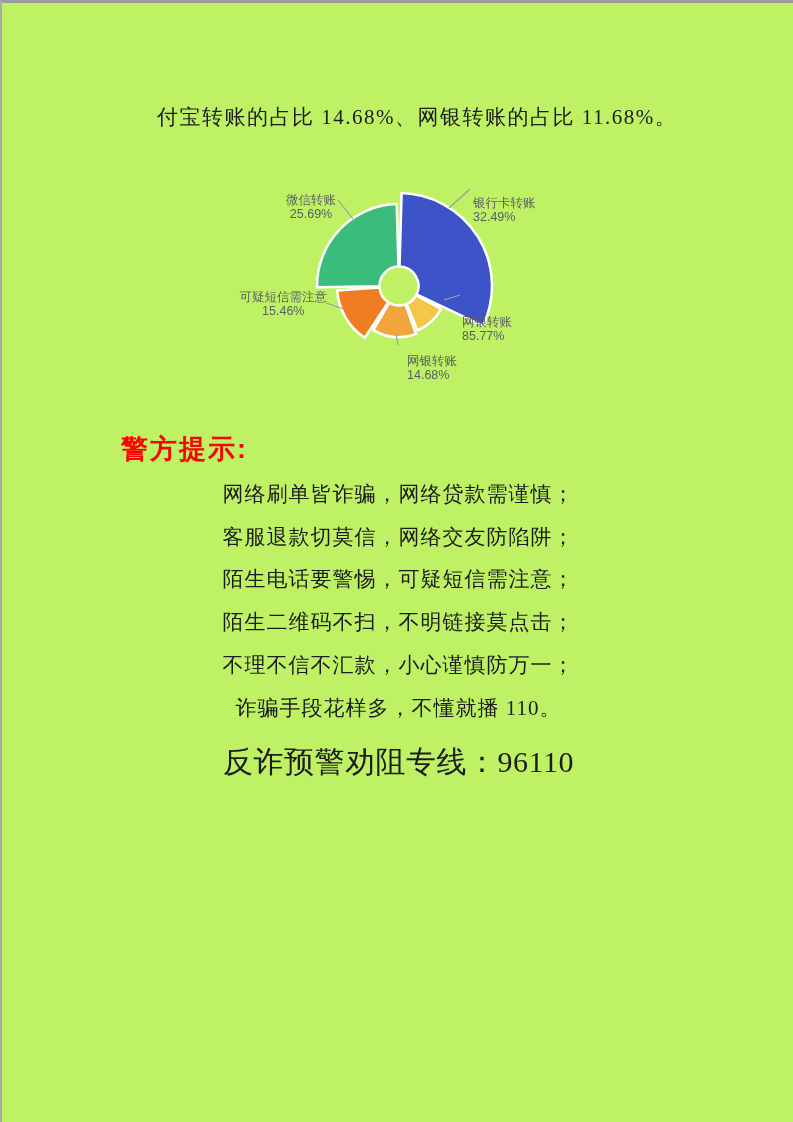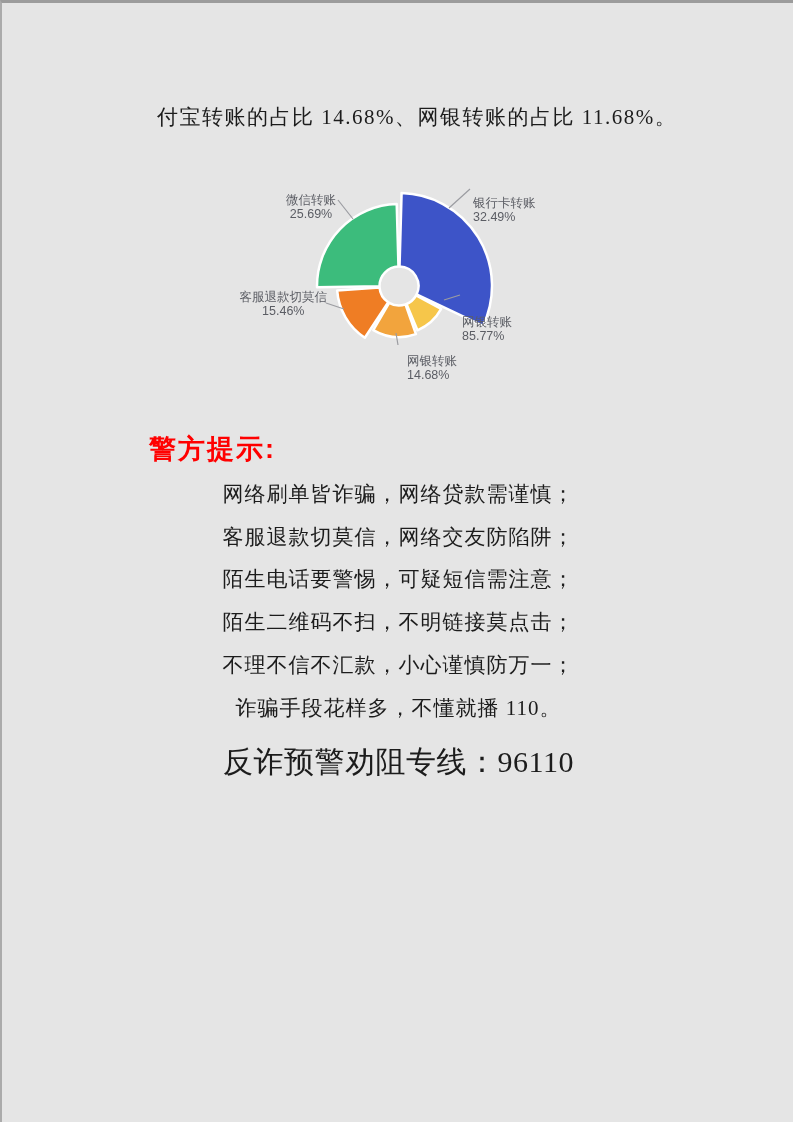--- a/index.html
+++ b/index.html
@@ -1,20 +1,20 @@
 <!DOCTYPE html>
 <html><head>
 <meta charset="utf-8">
 <style>
   html, body { margin: 0; padding: 0; background: #ffffff; }
   .page {
     position: relative;
     width: 793px;
     height: 1122px;
-    background: #e5e5e5;
+    background: #bef264;
     box-sizing: border-box;
     border-top: 3px solid #9c9c9c;
     border-left: 2px solid #ababab;
     overflow: hidden;
     font-family: "Liberation Serif", "DejaVu Serif", serif;
     color: #1c1c1c;
   }
   .intro {
     position: absolute;
     left: 155px;
@@ -98,31 +98,31 @@
         </div>
         <div class="slice-label align-left" style="left: 460px; top: 294px;">
           <div>网银转账</div>
           <div>85.77%</div>
         </div>
         <div class="slice-label align-left" style="left: 405px; top: 333px;">
           <div>网银转账</div>
           <div>14.68%</div>
         </div>
         <div class="slice-label align-right" style="right: 468px; top: 288px;">
-          <div>客服退款切莫信</div>
+          <div>可疑短信需注意</div>
           <div>15.46%</div>
         </div>
         <div class="slice-label align-right" style="right: 459px; top: 191px;">
           <div>微信转账</div>
           <div>25.69%</div>
         </div>
       </div>
   </div>
 
-  <h2 class="police-heading" style="color: rgb(255, 0, 0); margin-left: 28px;">警方提示:</h2>
+  <h2 class="police-heading" style="color: rgb(255, 0, 0);">警方提示:</h2>
 
   <div class="tips">
     <p>网络刷单皆诈骗，网络贷款需谨慎；</p>
     <p>客服退款切莫信，网络交友防陷阱；</p>
     <p>陌生电话要警惕，可疑短信需注意；</p>
     <p>陌生二维码不扫，不明链接莫点击；</p>
     <p>不理不信不汇款，小心谨慎防万一；</p>
     <p>诈骗手段花样多，不懂就播 110。</p>
   </div>
 

